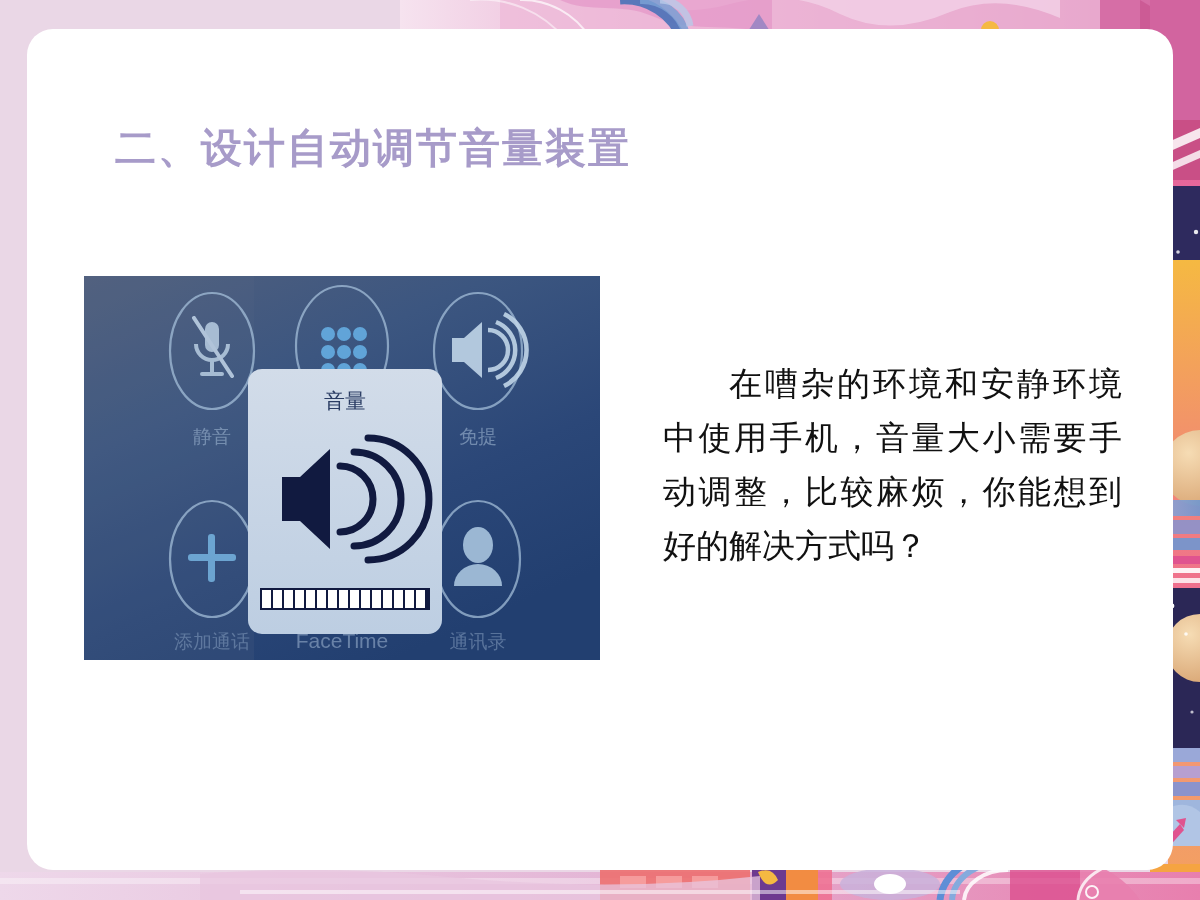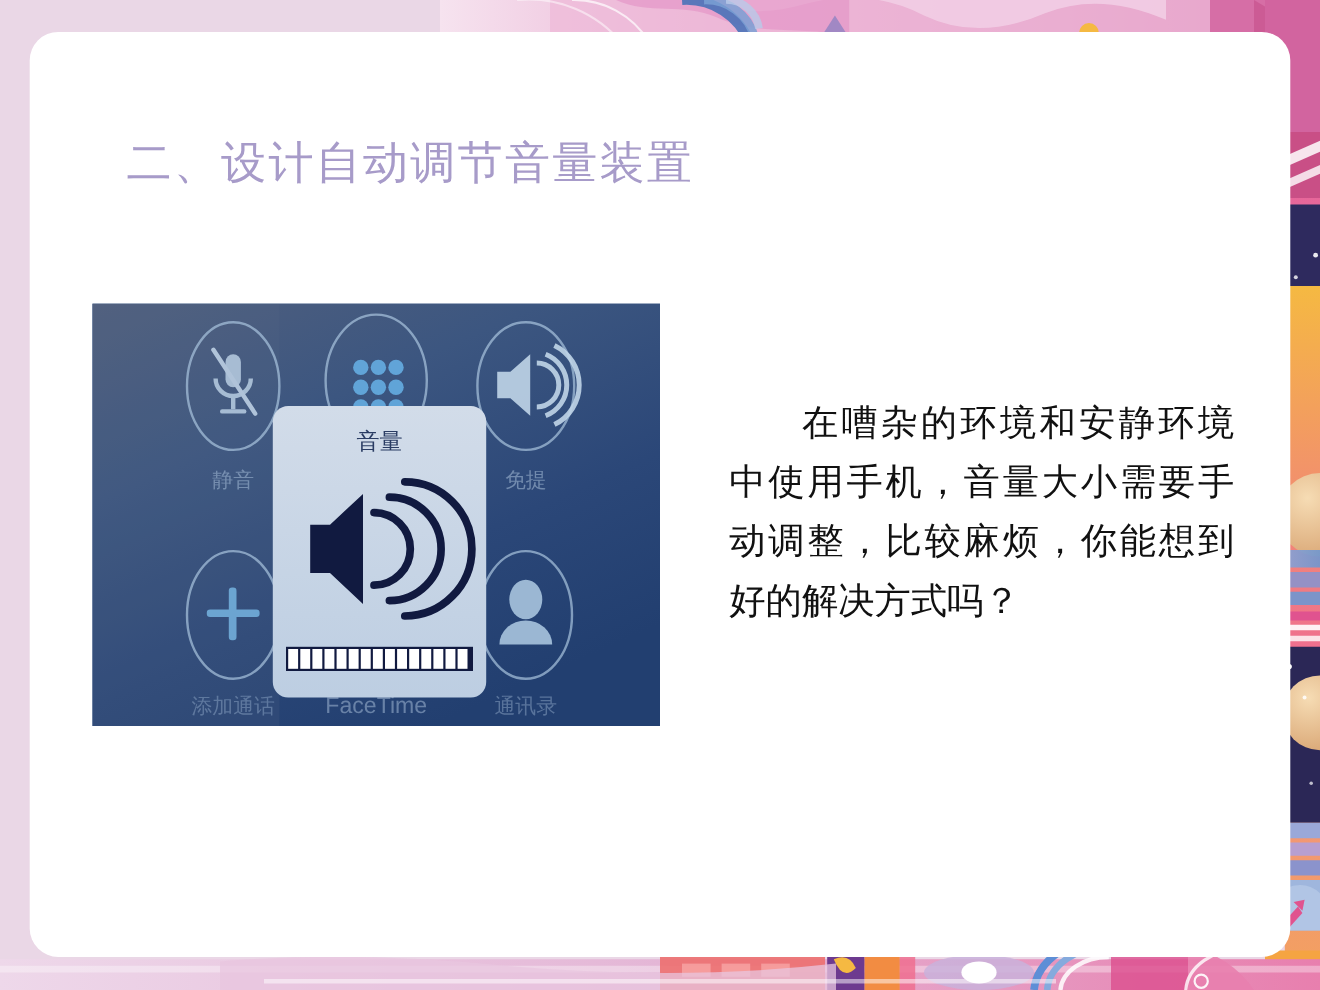--- a/index.html
+++ b/index.html
@@ -22,21 +22,21 @@
     border-radius:26px;
     overflow:hidden;
     z-index:5;
   }
 
   
   #slide-title {
     position:absolute;
     left:88px; top:92px;
     font-size:41px;
-    font-weight:normal;
+    font-weight:bold;
     letter-spacing:2px;
     color:#a79bc9;
     white-space:nowrap;
     font-family:"DejaVu Sans","Liberation Sans",sans-serif;
   }
 
   
   #illustration {
     position:absolute;
     left:57px; top:247px;
@@ -44,21 +44,21 @@
     overflow:hidden;
     background:#2c4a7a;
   }
   #illustration svg { display:block; width:516px; height:384px; }
 
   
   #body-copy {
     position:absolute;
     left:636px; top:328px;
     width:459px;
-    font-family:Liberation Sans, sans-serif;
+    font-family:Liberation Serif, serif;
     font-size:33px;
     line-height:54px;
     color:#111111;
     text-indent:66px;
     text-align:justify;
     letter-spacing:0px;
   }
 </style>
 </head>
 <body>

